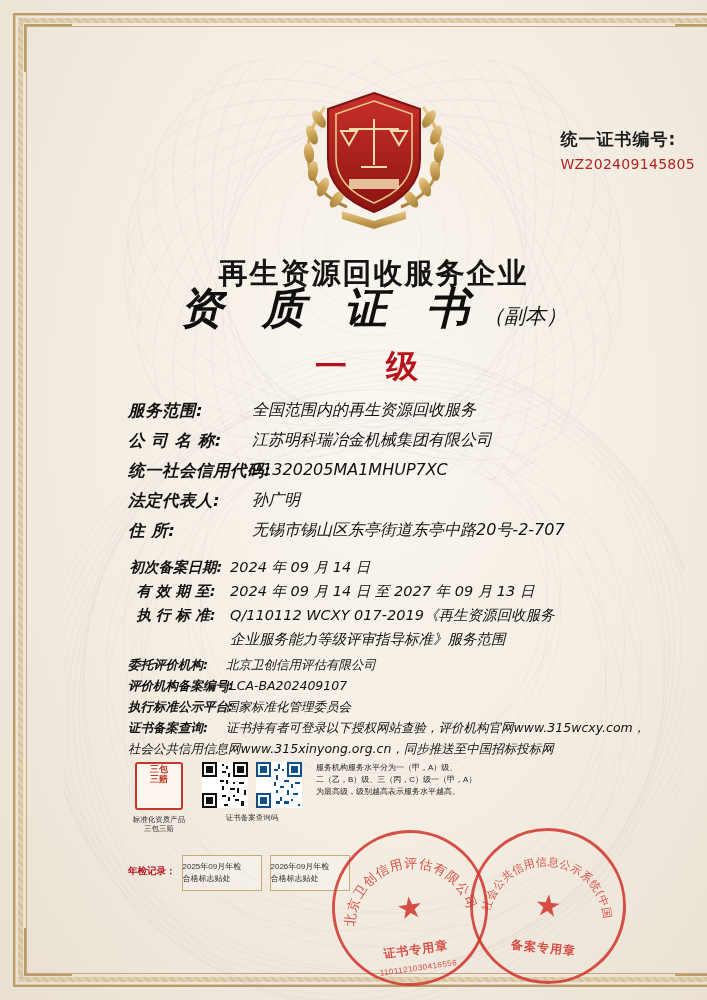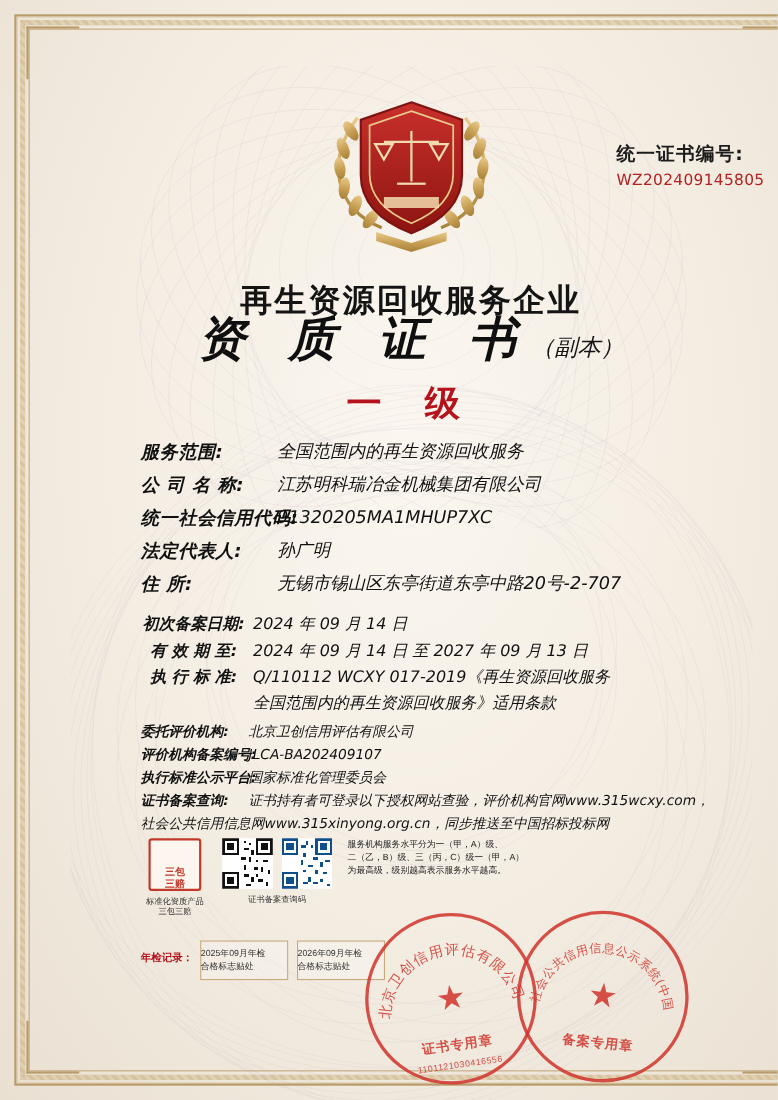--- a/index.html
+++ b/index.html
@@ -130,21 +130,21 @@
 
   
   .bottom{
     position:absolute;left:128px;right:50px;top:762px;
     display:flex;align-items:flex-start;
   }
   .badge-col{width:62px;text-align:center;}
   .badge{
     width:44px;height:44px;margin:0 auto;border:2px solid #c0392b;
     border-radius:3px;display:flex;flex-direction:column;
-    align-items:center;justify-content:flex-end;
+    align-items:center;justify-content:flex-start;
     color:#c0392b;font-size:9px;font-weight:bold;line-height:1.15;
     background:#fdf6ee;
   }
   .badge-cap{
     margin-top:5px;font-size:7.5px;color:#333;line-height:1.25;
   }
   .qr-col{margin-left:12px;text-align:center;}
   .qr-row{display:flex;gap:8px;}
   .qr{width:46px;height:46px;}
   .qr-cap{margin-top:5px;font-size:7.5px;color:#333;}
@@ -350,21 +350,21 @@
         <span class="v">2024 年 09 月 14 日</span>
       </div>
       <div class="row">
         <span class="k">有 效 期 至:</span>
         <span class="v">2024 年 09 月 14 日 至 2027 年 09 月 13 日</span>
       </div>
       <div class="row">
         <span class="k">执 行 标 准:</span>
         <span class="v">Q/110112 WCXY 017-2019《再生资源回收服务</span>
       </div>
-      <div class="std-2nd">全国范围内的再生资源回收服务》适用条款</div>
+      <div class="std-2nd">企业服务能力等级评审指导标准》服务范围</div>
     </div>
 
     <div class="block-c">
       <div class="row">
         <span class="k">委托评价机构:</span>
         <span class="v">北京卫创信用评估有限公司</span>
       </div>
       <div class="row">
         <span class="k">评价机构备案编号:</span>
         <span class="v">JLCA-BA202409107</span>

